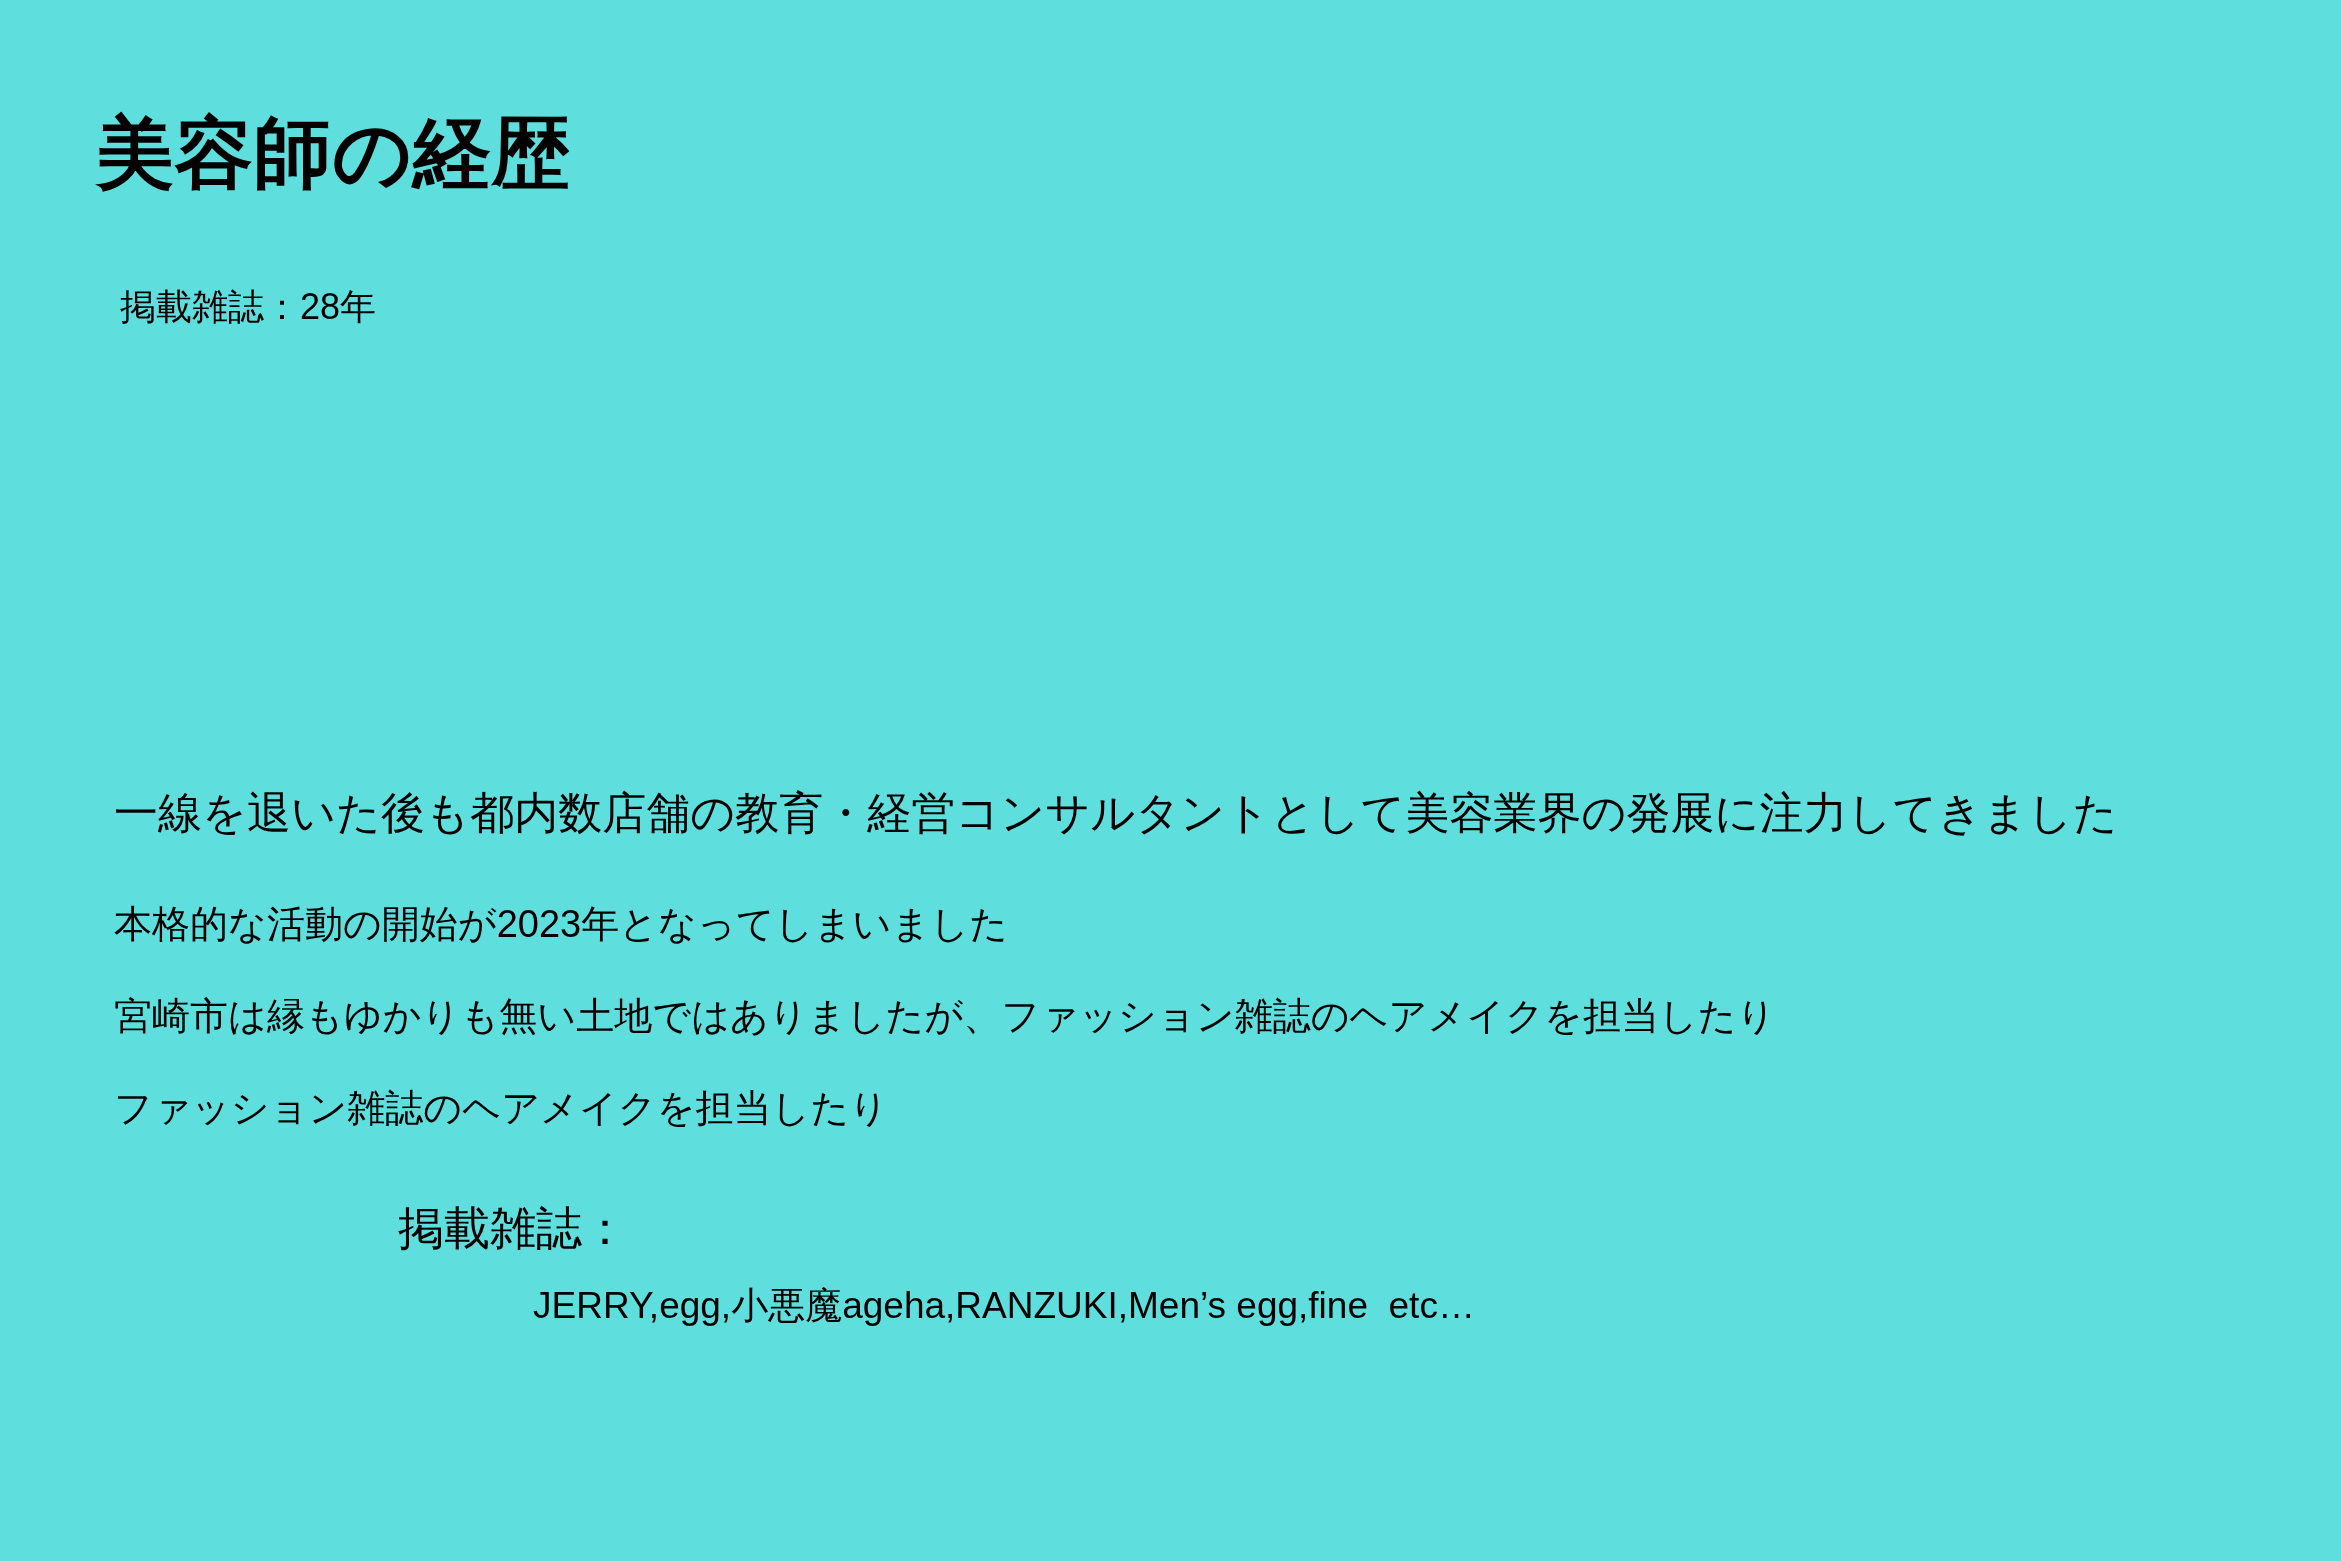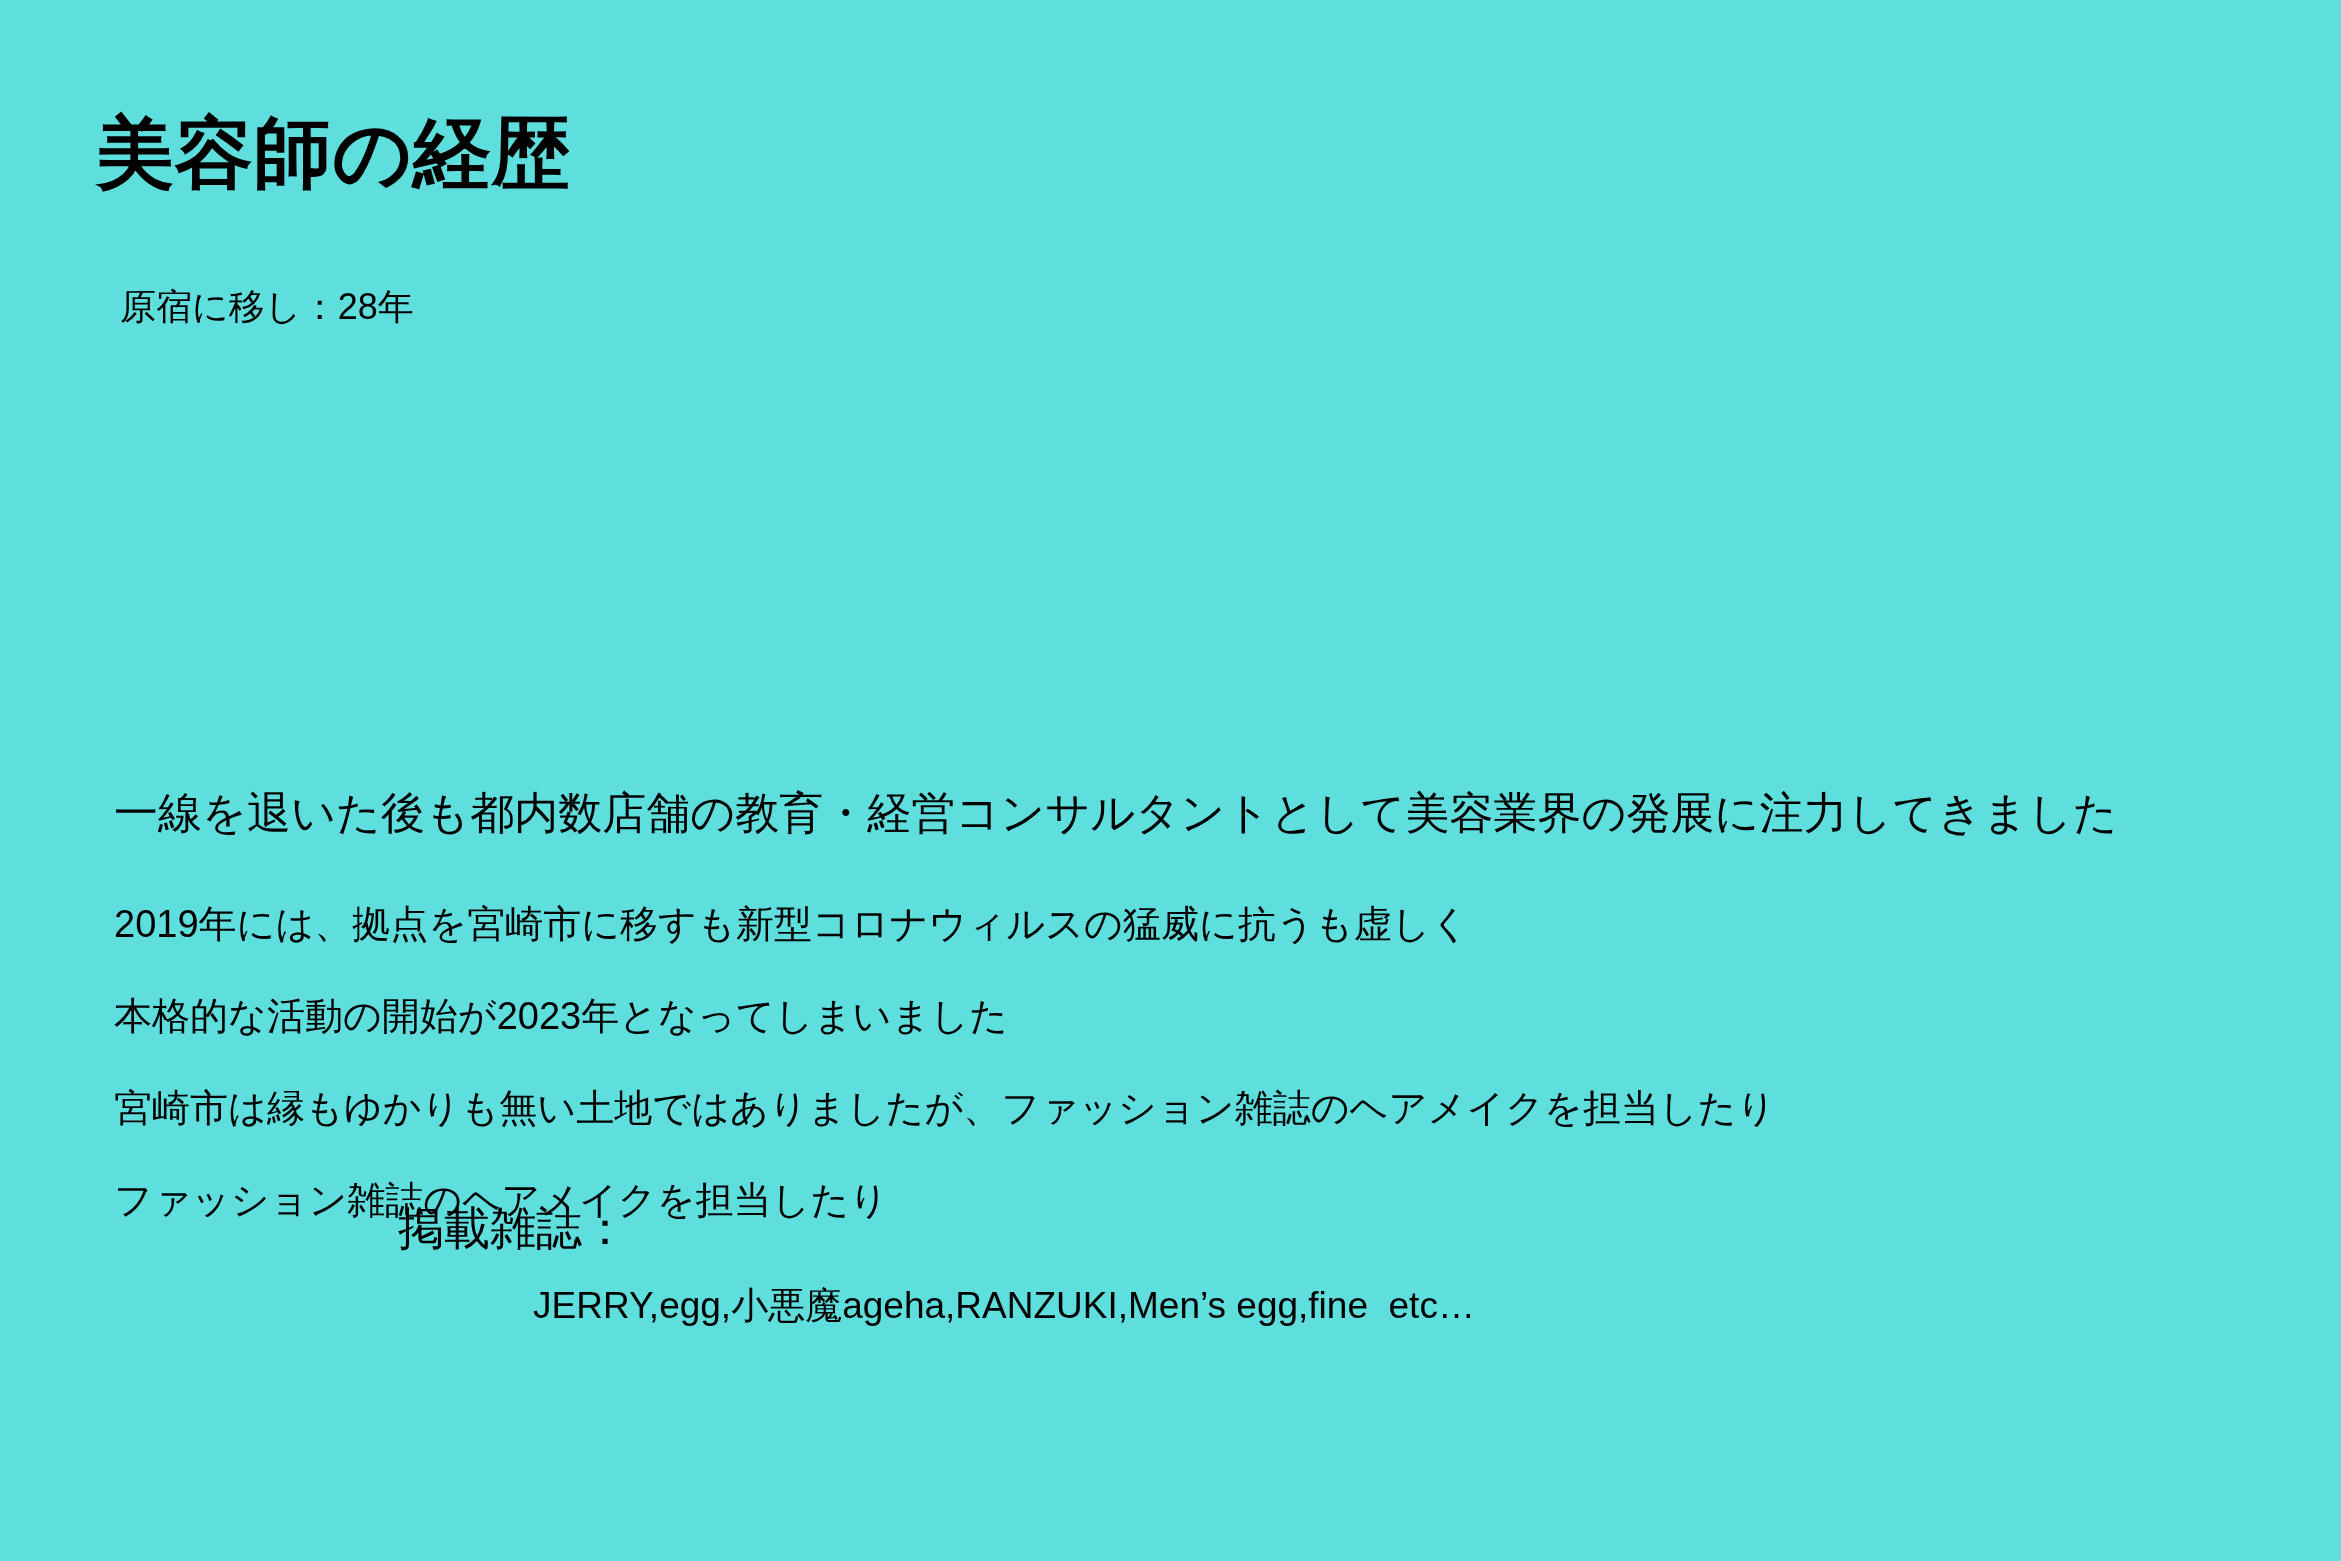--- a/index.html
+++ b/index.html
@@ -103,29 +103,28 @@
   }
 </style>
 </head>
 <body>
 
 <div class="slide" style="background: rgb(95, 222, 222);">
   <div class="content">
 
     <div class="title">美容師の経歴</div>
 
-    <div class="subtitle">原宿に移し：28年</div>
+    <div class="subtitle">掲載雑誌：28年</div>
 
 
     <div class="block2">
       <p>一線を退いた後も都内数店舗の教育・経営コンサルタントとして美容業界の発展に注力してきました</p>
     </div>
 
     <div class="block3">
-      <p>2019年には、拠点を宮崎市に移すも新型コロナウィルスの猛威に抗うも虚しく</p>
       <p>本格的な活動の開始が2023年となってしまいました</p>
       <p>宮崎市は縁もゆかりも無い土地ではありましたが、ファッション雑誌のヘアメイクを担当したり</p>
       <p>ファッション雑誌のヘアメイクを担当したり</p>
     </div>
 
     <div class="mag-heading">掲載雑誌：</div>
 
     <div class="mag-list">
       <p>JERRY,egg,小悪魔ageha,RANZUKI,Men’s egg,fine  etc…</p>
     </div>

